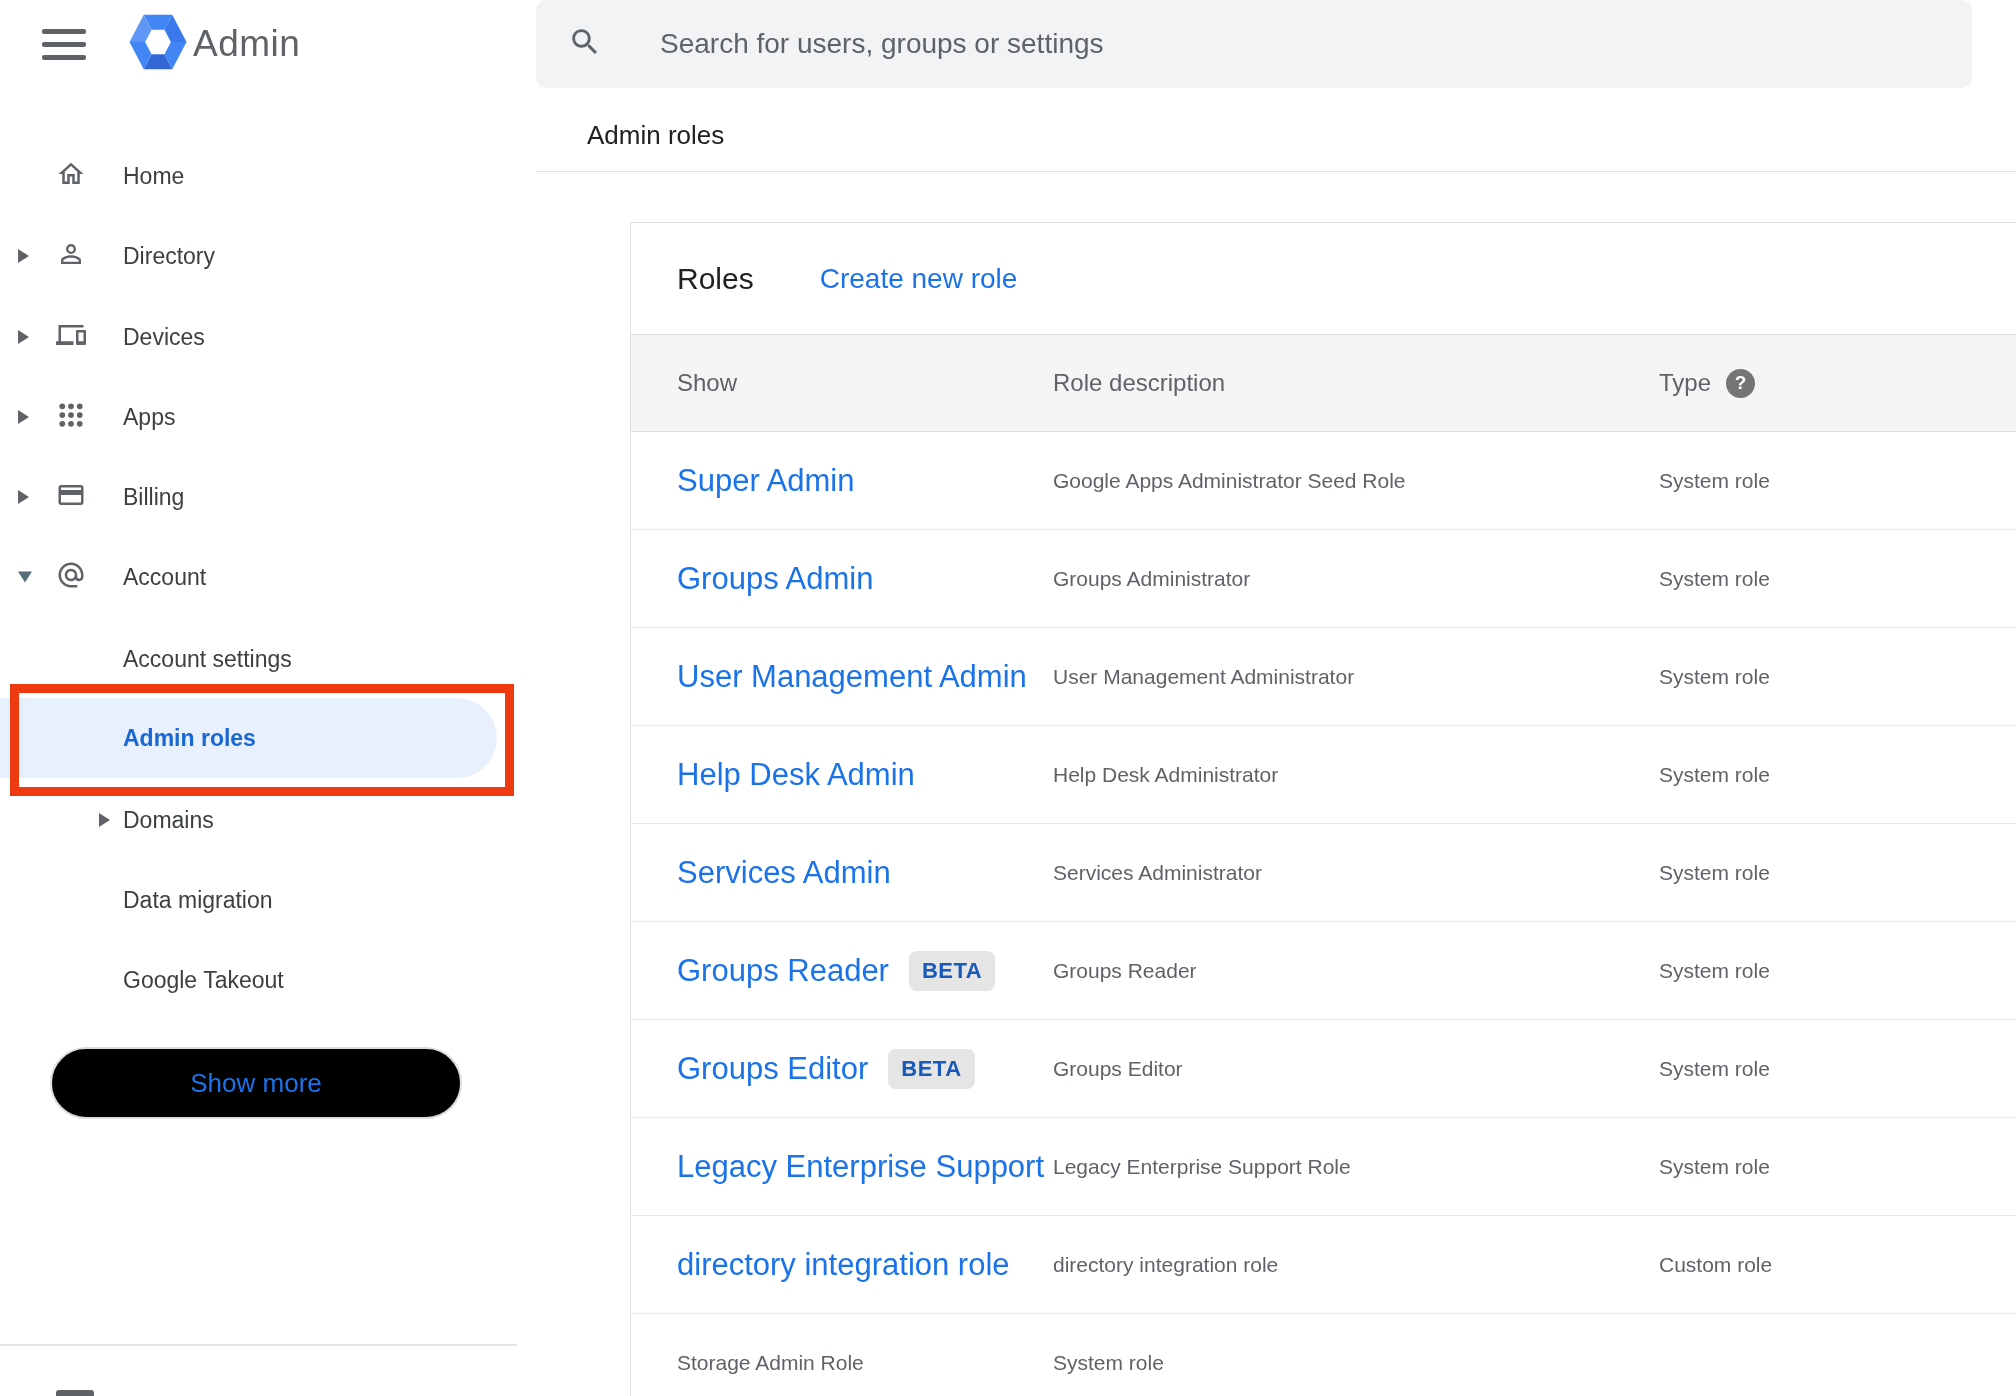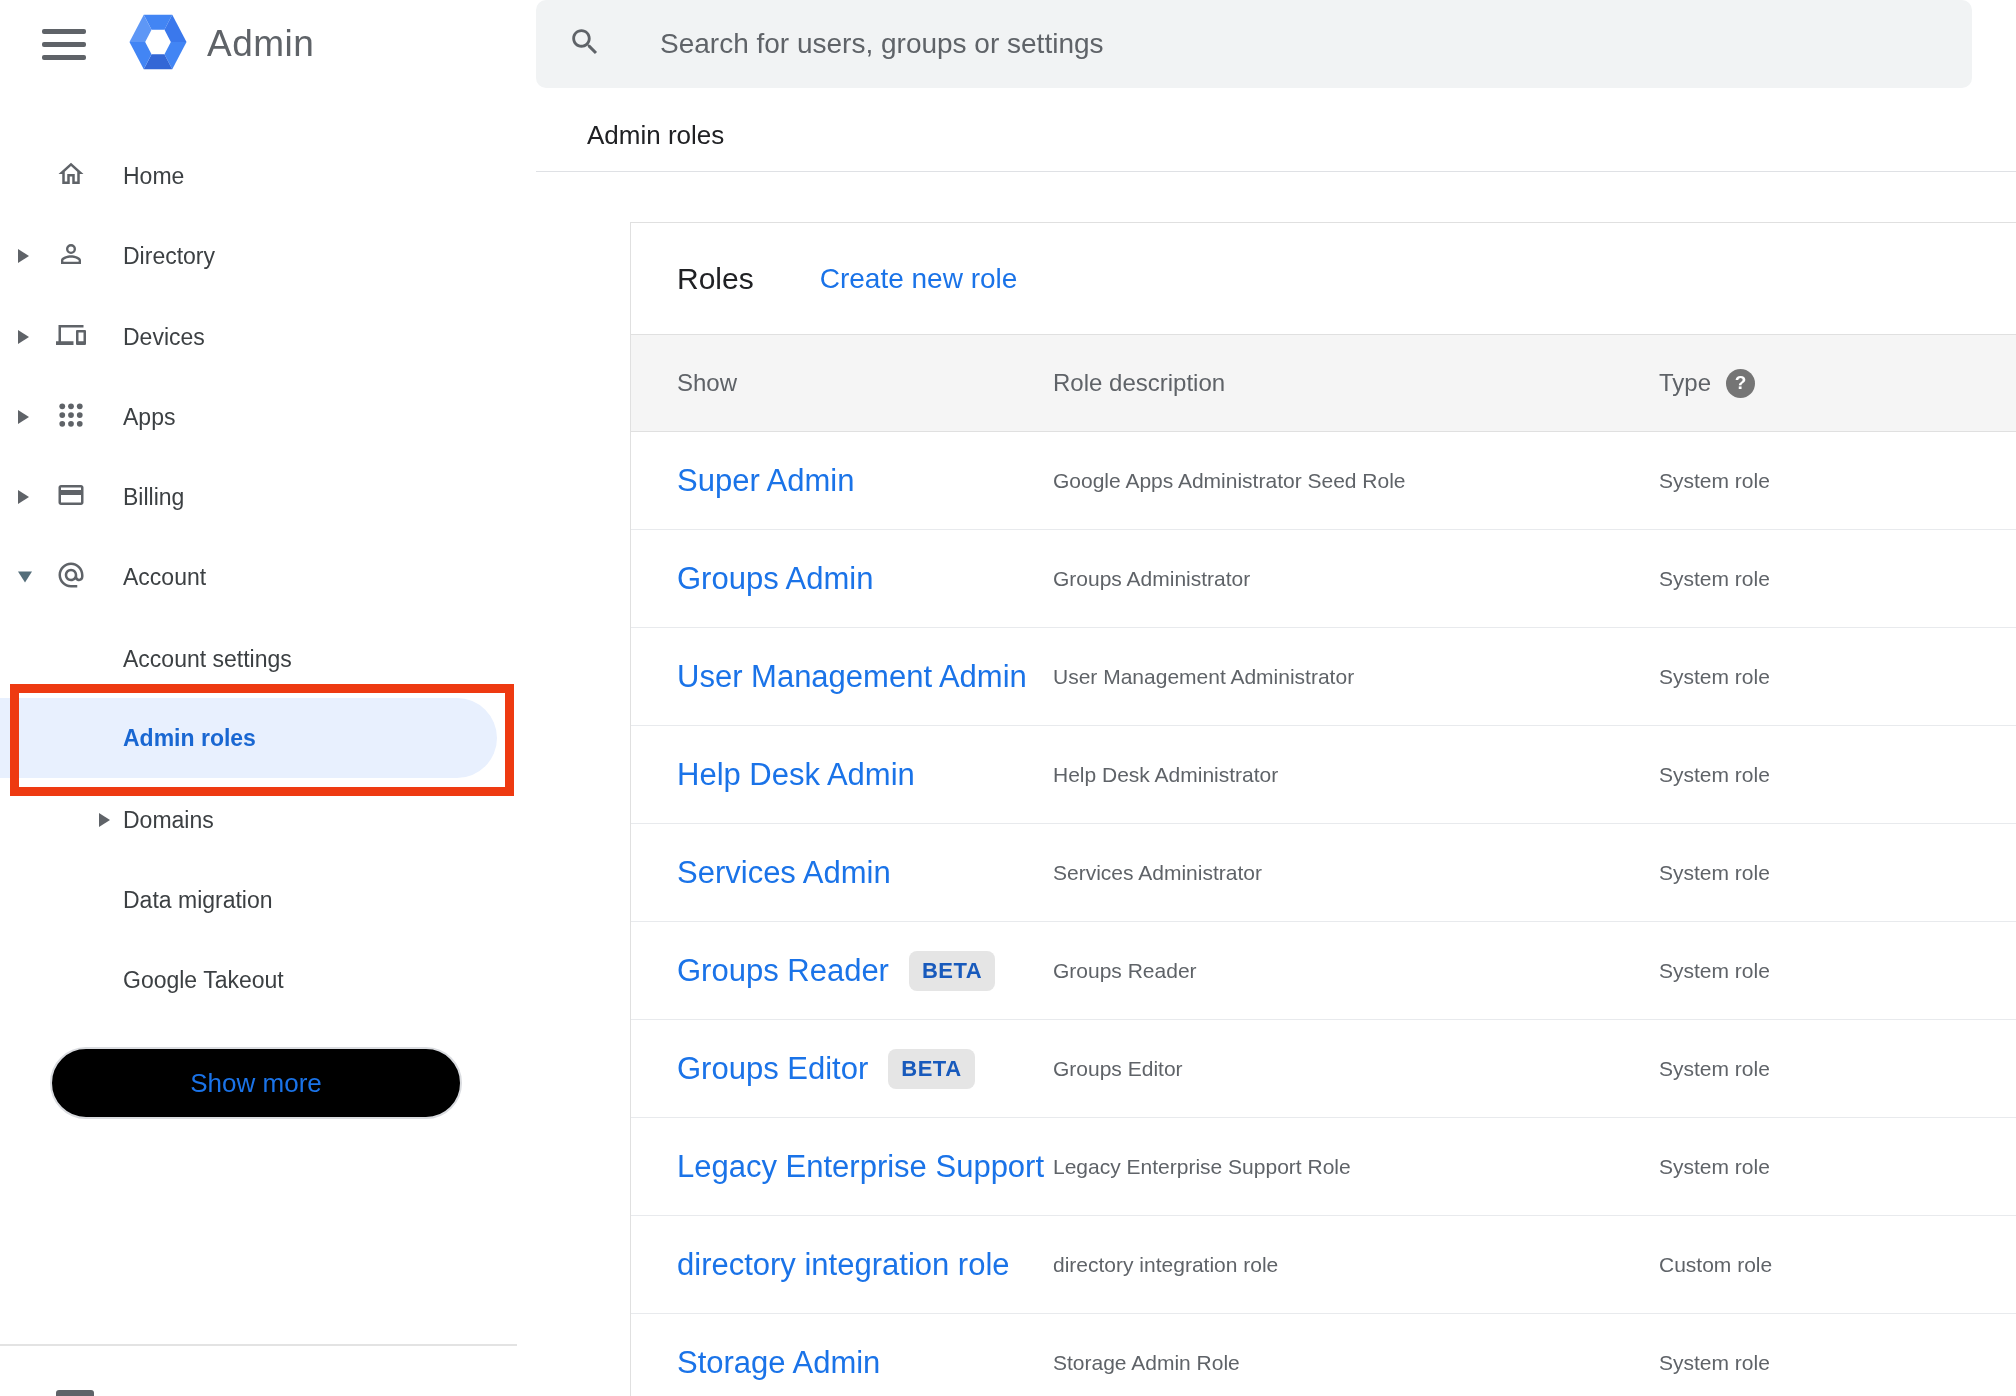--- a/index.html
+++ b/index.html
@@ -4,21 +4,21 @@
 <style>
   * { margin:0; padding:0; box-sizing:border-box; }
   html,body { width:2016px; height:1396px; background:#fff; overflow:hidden;
               font-family:"Liberation Sans", sans-serif; }
   .abs { position:absolute;gap:32px; }
 
   
   .hamburger { left:42px; top:22px; width:46px; height:44px; display:flex;
                flex-direction:column; justify-content:center; gap:8px; cursor:pointer; }
   .hamburger .bar { width:44px; height:5px; background:#5f6368; border-radius:2px; }
-  .logo-wrap { left:127px; top:10px; height:68px; display:flex; align-items:center; gap:18px; }
+  .logo-wrap { left:127px; top:10px; height:68px; display:flex; align-items:center; gap:4px; }
   .logo-text { font-size:37px; color:#5f6368; letter-spacing:.5px; }
 
   
   .searchbar { left:536px; top:0; width:1436px; height:88px; background:#f1f3f4;
                border-radius:10px; display:flex; align-items:center; }
   .search-icon { margin-left:32px; flex:0 0 auto; }
   .search-input { margin-left:26px; border:none; outline:none; background:transparent;
                   font-size:28px; color:#202124; width:1200px;
                   font-family:"Liberation Sans", sans-serif; }
   .search-input::placeholder { color:#5f6368; opacity:1; }
@@ -287,19 +287,16 @@
 
   <div class="trow">
     <div class="role-cell">
         <span class="role-link">directory integration role</span>
       </div>
     <div class="desc-cell">directory integration role</div>
     <div class="type-cell">Custom role</div>
   </div>
 
   <div class="trow">
-    <div class="role-cell">
-        <span class="role-link">Storage Admin</span>
-      </div>
     <div class="desc-cell">Storage Admin Role</div>
     <div class="type-cell">System role</div>
   </div>
 </div>
 
 </body></html>

